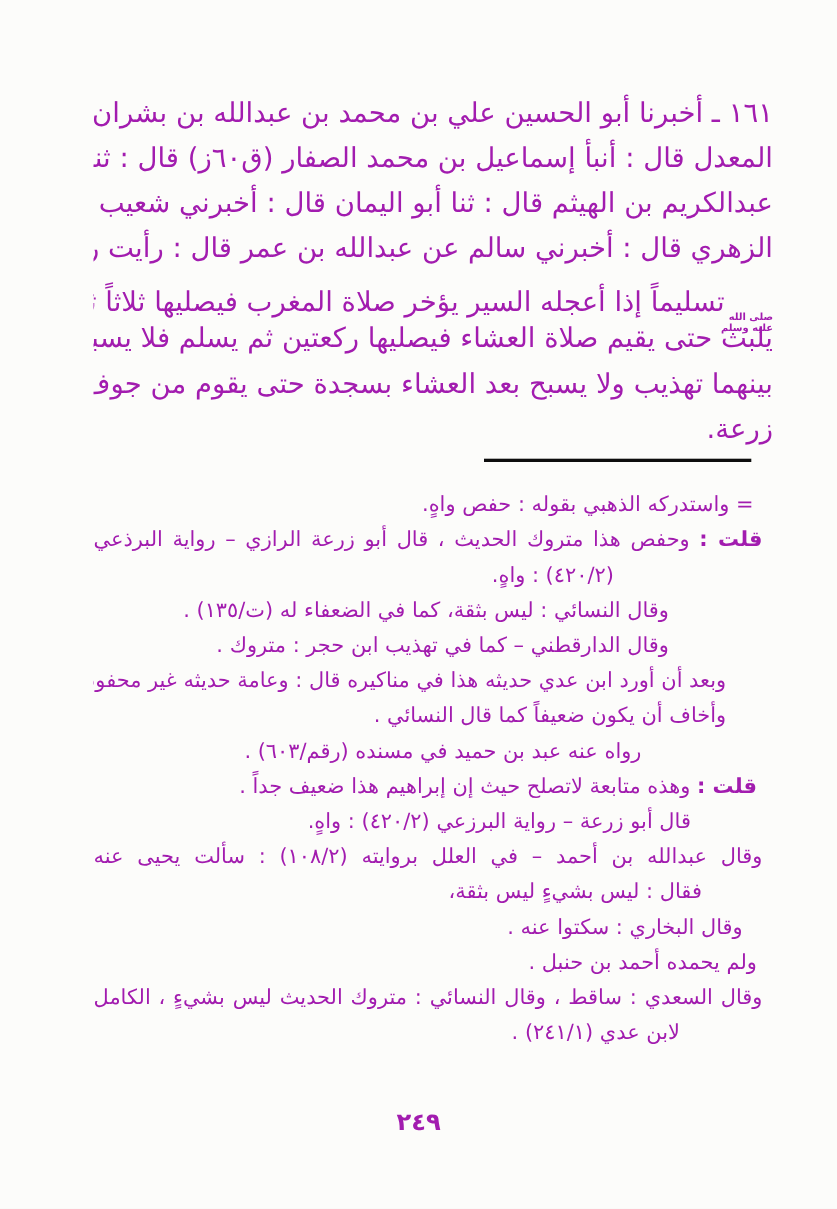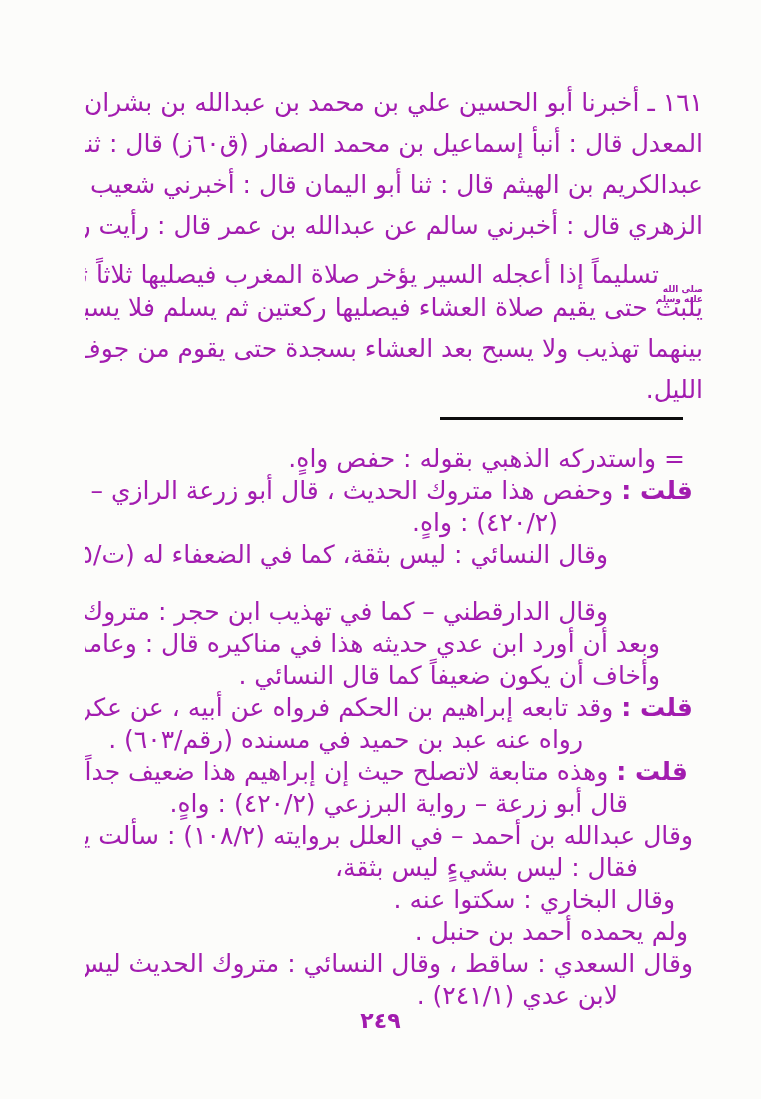--- a/index.html
+++ b/index.html
@@ -44,21 +44,21 @@
   .sala div{white-space:nowrap;}
   .fn-sep{
     position:absolute;
     top:417px;right:78px;
     width:243px;height:3px;
     background:#0d0d0d;
   }
   .footnotes{
     position:absolute;
     top:443px;right:68px;left:85px;
-    font-size:25px;
+    font-size:19px;
     line-height:32px;
     overflow:hidden;
   }
   .f-line{
     white-space:nowrap;
     text-align:right;
     height:32px;
   }
   .f-line.stretch{
     text-align:justify;
@@ -80,34 +80,33 @@
 <div class="page">
 
   <div class="hadith" id="hadith-block">
       <div class="h-line stretch">١٦١ ـ أخبرنا أبو الحسين علي بن محمد بن عبدالله بن بشران</div>
       <div class="h-line stretch">المعدل قال : أنبأ إسماعيل بن محمد الصفار (ق٦٠ز) قال : ثنا</div>
       <div class="h-line stretch">عبدالكريم بن الهيثم قال : ثنا أبو اليمان قال : أخبرني شعيب عن</div>
       <div class="h-line stretch">الزهري قال : أخبرني سالم عن عبدالله بن عمر قال : رأيت رسول الله</div>
       <div class="h-line stretch"><span class="sala"><div>صلى الله</div><div>عليه وسلم</div></span>تسليماً إذا أعجله السير يؤخر صلاة المغرب فيصليها ثلاثاً ثم ما</div>
       <div class="h-line stretch">يلبث حتى يقيم صلاة العشاء فيصليها ركعتين ثم يسلم فلا يسبح</div>
       <div class="h-line stretch">بينهما تهذيب ولا يسبح بعد العشاء بسجدة حتى يقوم من جوف</div>
-      <div class="h-line">الليل.</div>
+      <div class="h-line">زرعة.</div>
     </div>
 
   <div class="fn-sep"></div>
 
   <div class="footnotes" id="footnote-block">
       <div class="f-line" style="padding-right: 8px;"><span>= واستدركه الذهبي بقوله : حفص واهٍ.</span></div>
       <div class="f-line stretch" style="padding-right: 0px;"><span class="b">قلت :</span><span> وحفص هذا متروك الحديث ، قال أبو زرعة الرازي – رواية البرذعي</span></div>
       <div class="f-line" style="padding-right: 135px;"><span>(٤٢٠/٢) : واهٍ.</span></div>
       <div class="f-line" style="padding-right: 85px;"><span>وقال النسائي : ليس بثقة، كما في الضعفاء له (ت/١٣٥) .</span></div>
-      <div class="f-line" style="padding-right: 85px; margin-top: 25px;"><span>وقال الدارقطني – كما في تهذيب ابن حجر : متروك .</span></div>
+      <div class="f-line" style="padding-right: 85px;"><span>وقال الدارقطني – كما في تهذيب ابن حجر : متروك .</span></div>
       <div class="f-line stretch" style="padding-right: 33px;"><span>وبعد أن أورد ابن عدي حديثه هذا في مناكيره قال : وعامة حديثه غير محفوظ</span></div>
       <div class="f-line" style="padding-right: 33px;"><span>وأخاف أن يكون ضعيفاً كما قال النسائي .</span></div>
-      <div class="f-line" style="padding-right: 0px;"><span class="b">قلت :</span><span> وقد تابعه إبراهيم بن الحكم فرواه عن أبيه ، عن عكرمة به .</span></div>
       <div class="f-line" style="padding-right: 110px;"><span>رواه عنه عبد بن حميد في مسنده (رقم/٦٠٣) .</span></div>
       <div class="f-line" style="padding-right: 5px;"><span class="b">قلت :</span><span> وهذه متابعة لاتصلح حيث إن إبراهيم هذا ضعيف جداً .</span></div>
       <div class="f-line" style="padding-right: 65px;"><span>قال أبو زرعة – رواية البرزعي (٤٢٠/٢) : واهٍ.</span></div>
       <div class="f-line stretch" style="padding-right: 0px;"><span>وقال عبدالله بن أحمد – في العلل بروايته (١٠٨/٢) : سألت يحيى عنه</span></div>
       <div class="f-line" style="padding-right: 55px;"><span>فقال : ليس بشيءٍ ليس بثقة،</span></div>
       <div class="f-line" style="padding-right: 18px;"><span>وقال البخاري : سكتوا عنه .</span></div>
       <div class="f-line" style="padding-right: 5px;"><span>ولم يحمده أحمد بن حنبل .</span></div>
       <div class="f-line stretch" style="padding-right: 0px;"><span>وقال السعدي : ساقط ، وقال النسائي : متروك الحديث ليس بشيءٍ ، الكامل</span></div>
       <div class="f-line" style="padding-right: 75px;"><span>لابن عدي (٢٤١/١) .</span></div>
     </div>

